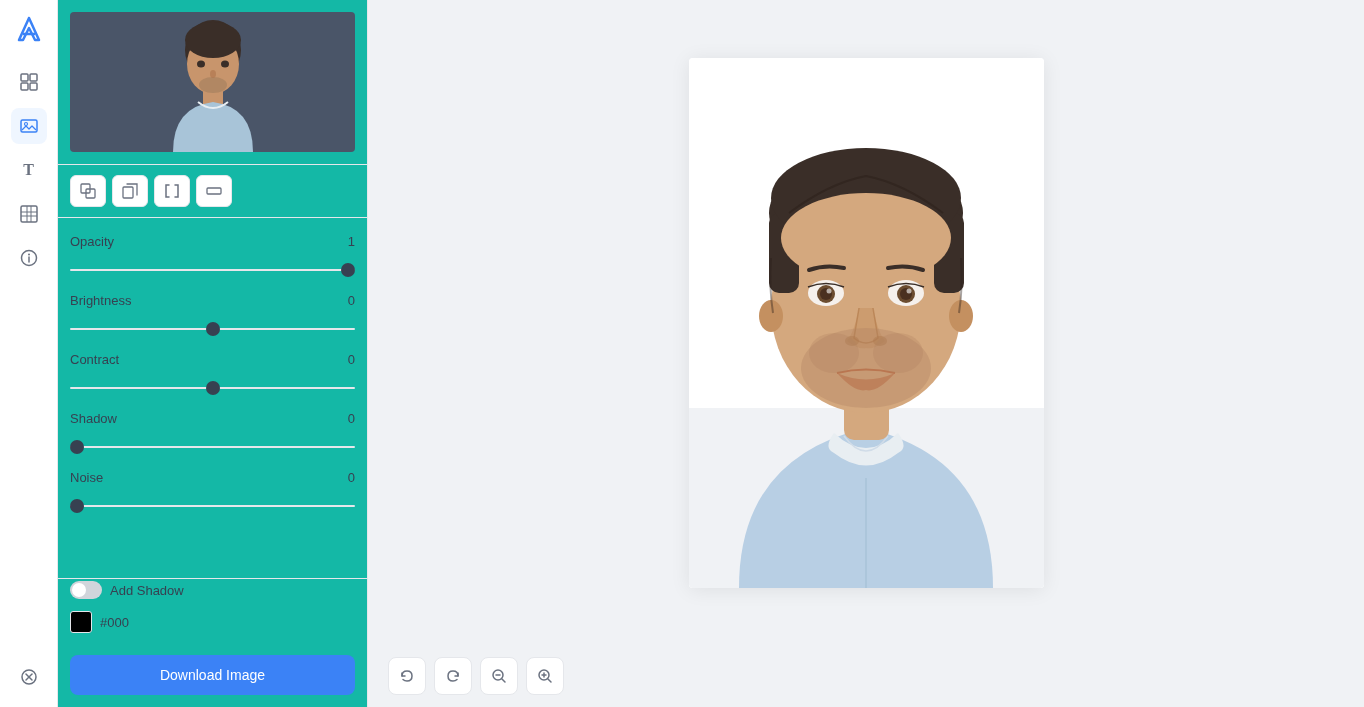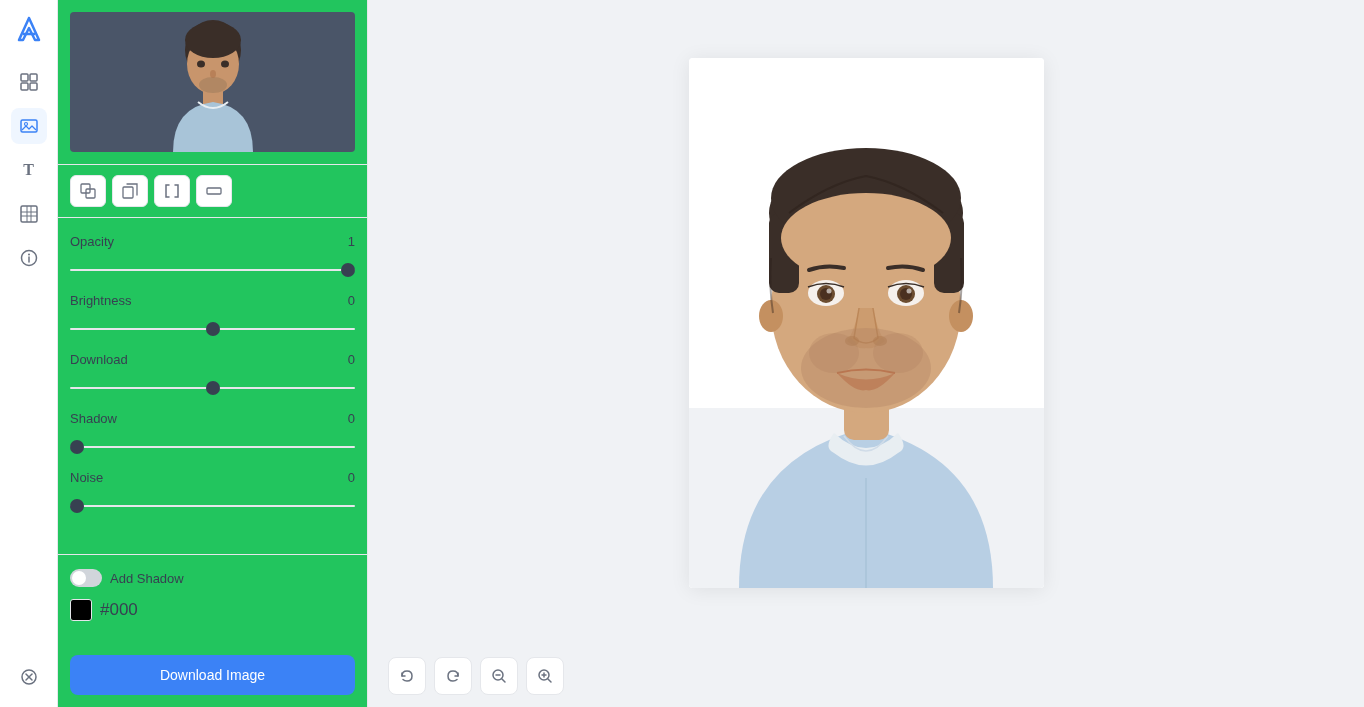--- a/index.html
+++ b/index.html
@@ -48,21 +48,21 @@
       font-size: 18px;
     }
     .sidebar-icon-btn.active {
       background: #eff6ff;
       color: #3b82f6;
     }
 
     
     .tools-panel {
       width: 310px;
-      background: #22c55e;
+      background: #14b8a6;
       border-right: 1px solid #e5e7eb;
       display: flex;
       flex-direction: column;
       height: 100%;
       overflow: hidden;
     }
 
     .thumbnail-area {
       padding: 12px;
       border-bottom: 1px solid #e5e7eb;
@@ -142,21 +142,21 @@
       -webkit-appearance: none;
       width: 14px;
       height: 14px;
       background: #374151;
       border-radius: 50%;
       cursor: pointer;
     }
 
     .shadow-section {
       border-top: 1px solid #e5e7eb;
-      padding: 14px 12px;
+      padding: 2px 12px;
     }
 
     .shadow-toggle-row {
       display: flex;
       align-items: center;
       gap: 8px;
       margin-bottom: 12px;
     }
 
     .toggle-switch {
@@ -201,21 +201,21 @@
     .color-swatch {
       width: 22px;
       height: 22px;
       background: #000;
       border-radius: 3px;
       border: 1px solid #e5e7eb;
       cursor: pointer;
     }
 
     .color-hex {
-      font-size: 17px;
+      font-size: 13px;
       color: #374151;
     }
 
     .download-btn {
       margin: 12px;
       background: #3b82f6;
       color: #fff;
       border: none;
       border-radius: 8px;
       padding: 12px 20px;
@@ -414,21 +414,21 @@
     <div class="slider-group">
       <div class="slider-header">
         <span class="slider-label">Brightness</span>
         <span class="slider-value">0</span>
       </div>
       <input type="range" min="0" max="100" value="50" style="">
     </div>
 
     <div class="slider-group">
       <div class="slider-header">
-        <span class="slider-label">Download</span>
+        <span class="slider-label">Contract</span>
         <span class="slider-value">0</span>
       </div>
       <input type="range" min="0" max="100" value="50" style="">
     </div>
 
     <div class="slider-group">
       <div class="slider-header">
         <span class="slider-label">Shadow</span>
         <span class="slider-value">0</span>
       </div>

